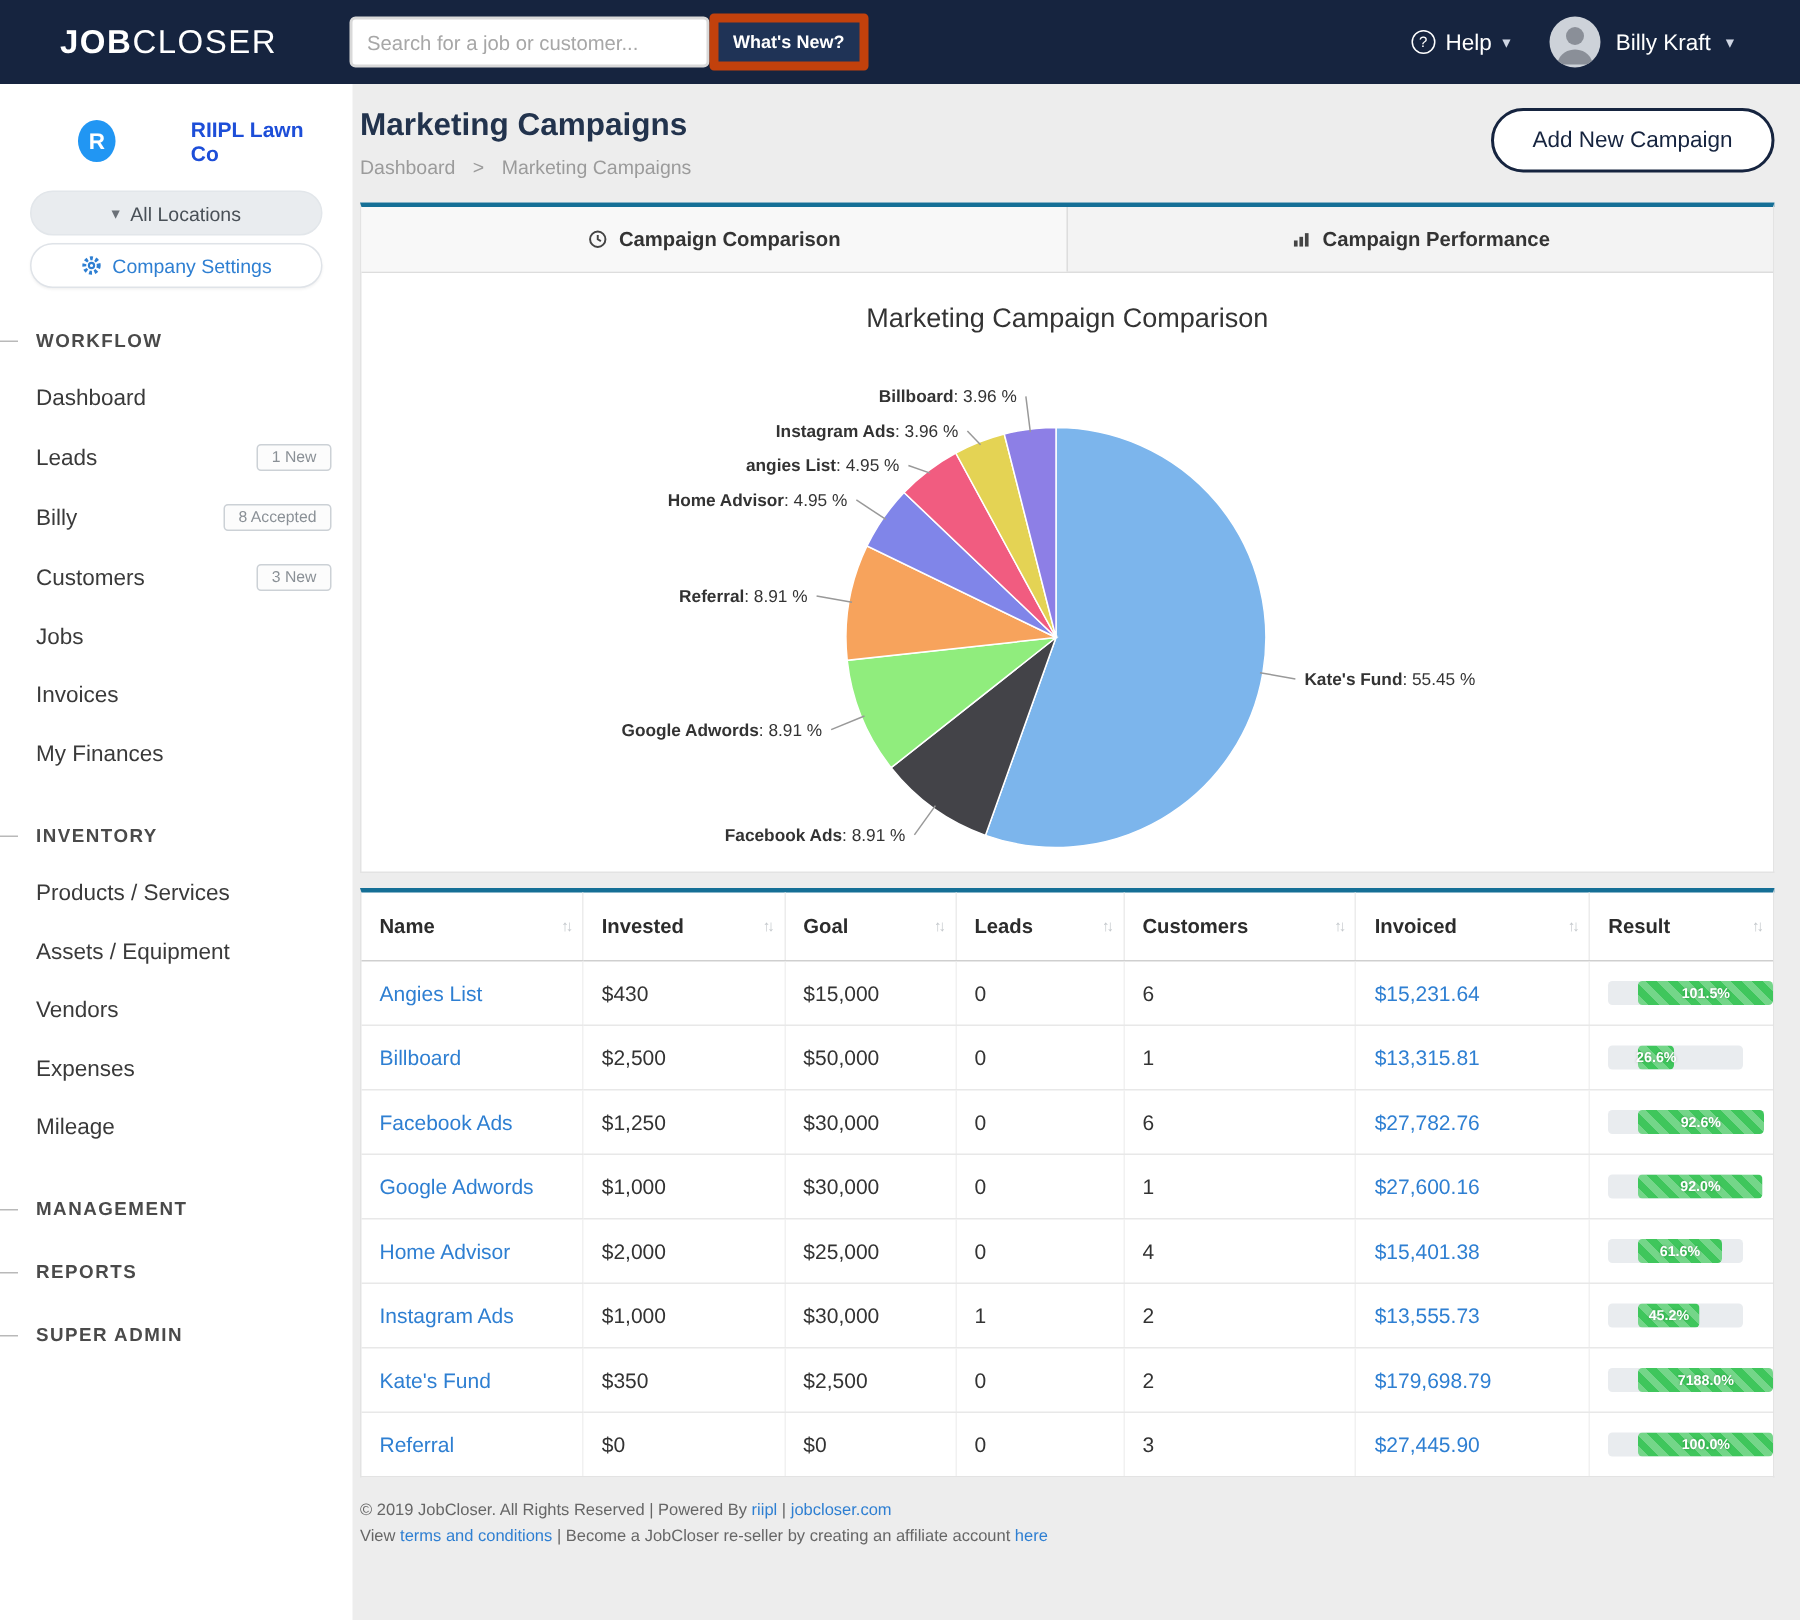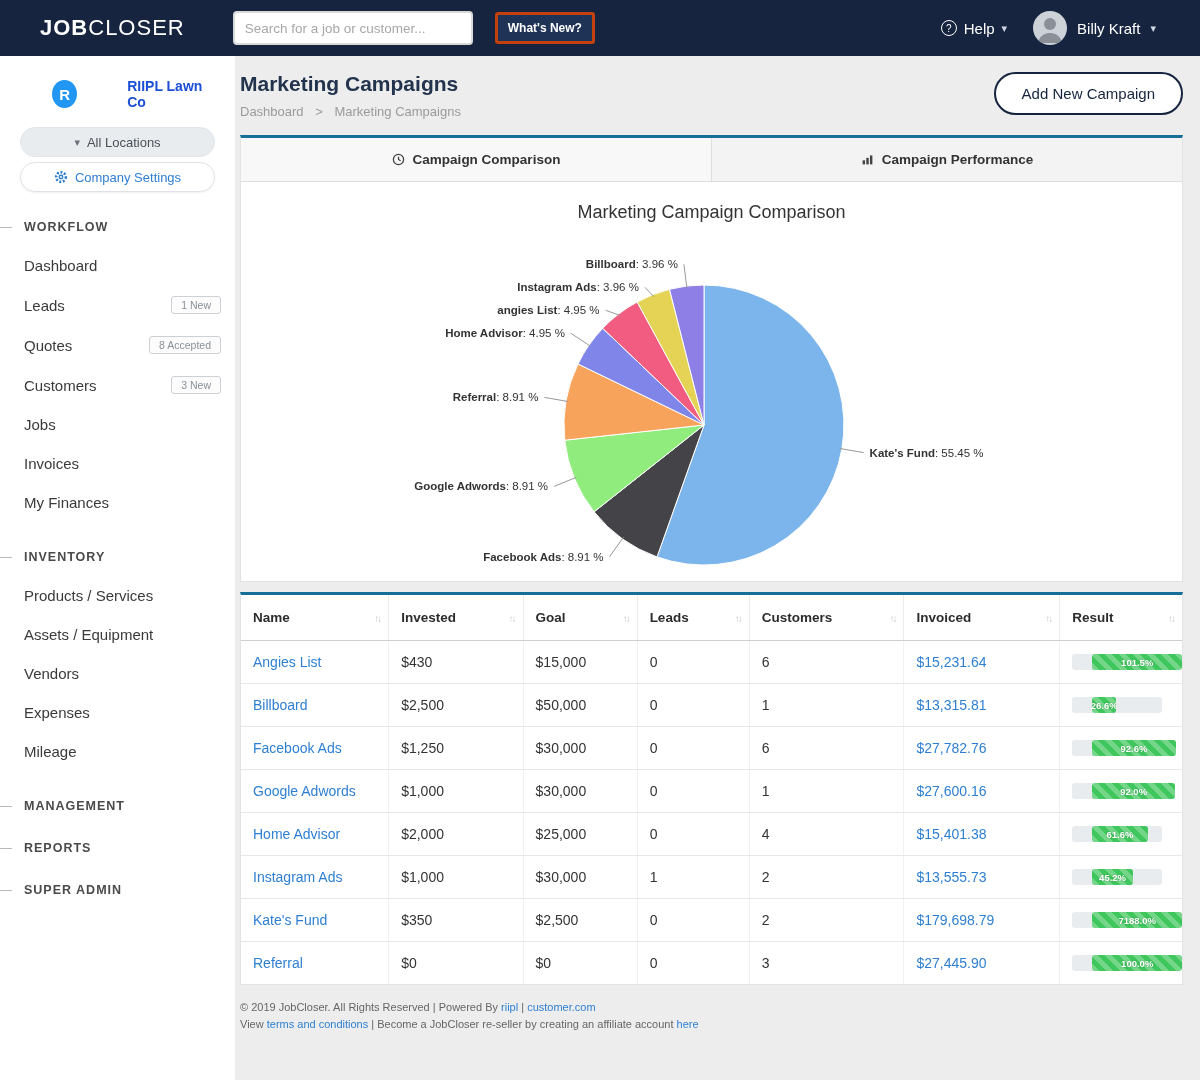--- a/index.html
+++ b/index.html
@@ -9,21 +9,21 @@
   
   .topbar { height:56px; background:#16243f; display:flex; align-items:center;
     padding:0 44px 0 40px; color:#fff; }
   .logo { font-size:22px; letter-spacing:1px; color:#fff; white-space:nowrap; }
   .logo b { font-weight:800; }
   .logo span.light { font-weight:300; }
   .search-input { margin-left:48px; width:240px; height:34px; border:2px solid #d9d9d9;
     border-radius:4px; padding:0 10px; font-size:13.5px; color:#333; outline:none;
     font-family:"Liberation Sans", sans-serif; }
   .search-input::placeholder { color:#a7a7a7; }
-  .whats-new { margin-left:22px; background:#1f3356; border:3px solid #c2410c; color:#fff;
+  .whats-new { margin-left:0; background:#1f3356; border:6px solid #c2410c; color:#fff;
     font-size:12px; font-weight:bold; padding:6px 10px; border-radius:3px; cursor:pointer;
     font-family:"Liberation Sans", sans-serif; }
   .topbar-right { margin-left:auto; display:flex; align-items:center; gap:26px; }
   .help-wrap { display:flex; align-items:center; gap:7px; font-size:15px; cursor:pointer; }
   .help-q { width:16px; height:16px; border:1px solid #fff; border-radius:50%;
     display:inline-flex; align-items:center; justify-content:center; font-size:10px; }
   .caret { font-size:11px; color:#cfd6e4; }
   .user-wrap { display:flex; align-items:center; gap:10px; font-size:15px; cursor:pointer; }
   .avatar { width:34px; height:34px; border-radius:50%; background:#cdd2d9; overflow:hidden;
     display:inline-flex; align-items:flex-end; justify-content:center; }
@@ -145,21 +145,21 @@
     <div>
         <div class="side-section-title">WORKFLOW</div>
         <div class="side-item">
           <span class="side-item-label">Dashboard</span>
         </div>
         <div class="side-item">
           <span class="side-item-label">Leads</span>
           <span class="side-badge">1 New</span>
         </div>
         <div class="side-item">
-          <span class="side-item-label">Quotes</span>
+          <span class="side-item-label">Billy</span>
           <span class="side-badge">8 Accepted</span>
         </div>
         <div class="side-item">
           <span class="side-item-label">Customers</span>
           <span class="side-badge">3 New</span>
         </div>
         <div class="side-item">
           <span class="side-item-label">Jobs</span>
         </div>
         <div class="side-item">
@@ -391,17 +391,17 @@
                     <span class="bar-label">100.0%</span>
                   </div>
                 </div>
               </td>
             </tr>
           </tbody>
       </table>
     </div>
 
     <div class="footer">
-      <div><span>© 2019 JobCloser. All Rights Reserved | Powered By </span><a>riipl</a><span> | </span><a>customer.com</a></div>
+      <div><span>© 2019 JobCloser. All Rights Reserved | Powered By </span><a>riipl</a><span> | </span><a>jobcloser.com</a></div>
       <div><span>View </span><a>terms and conditions</a><span> | Become a JobCloser re-seller by creating an affiliate account </span><a>here</a></div>
     </div>
   </div>
 </div>
 
 </body></html>

